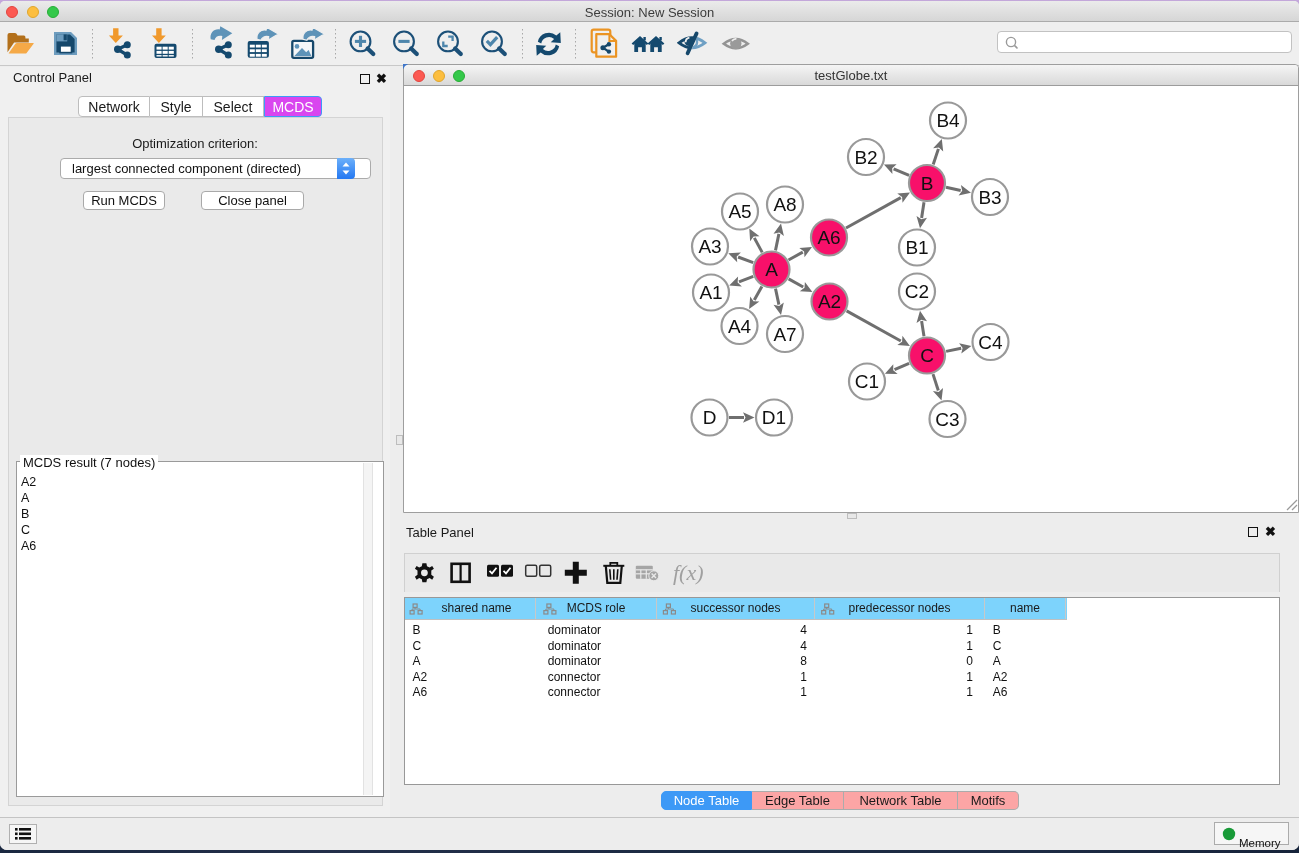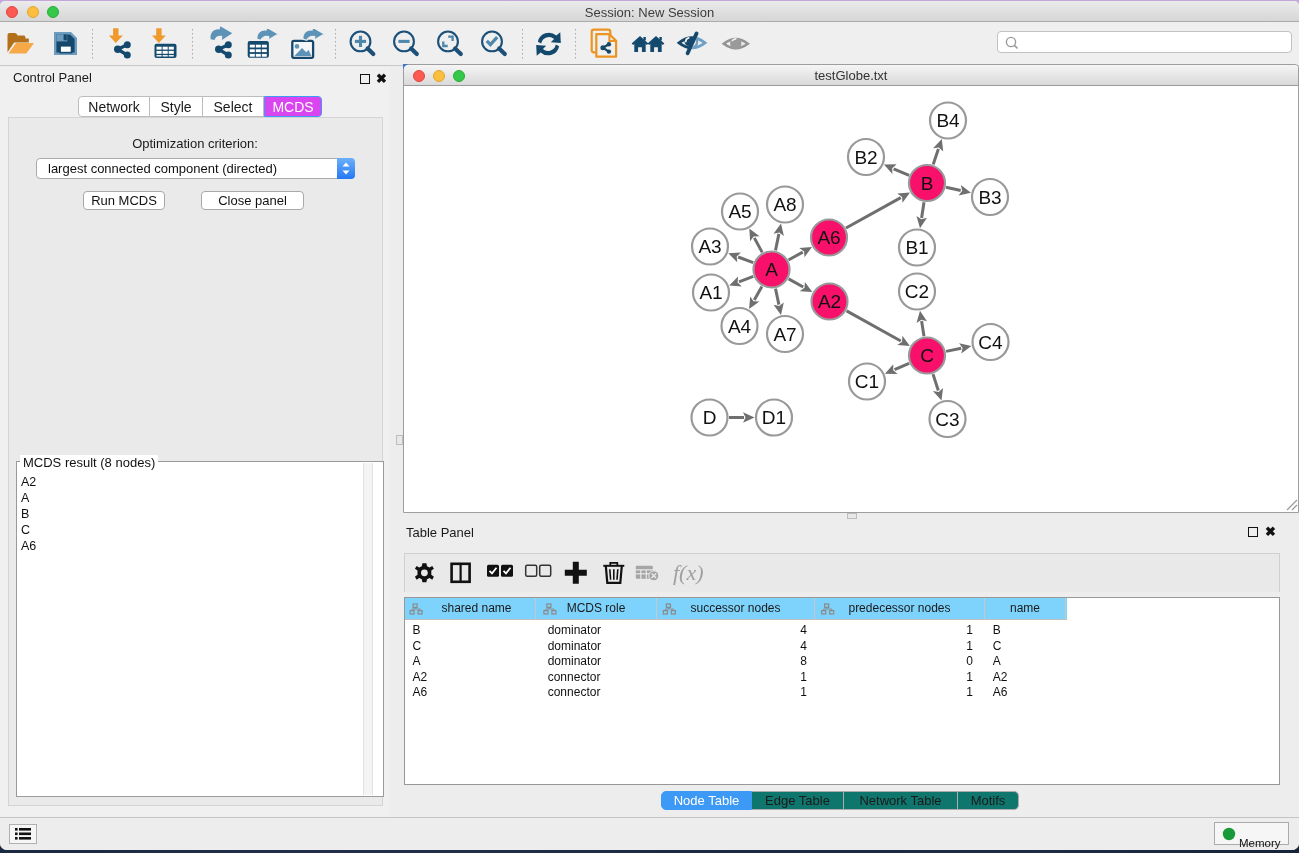--- a/index.html
+++ b/index.html
@@ -17,21 +17,21 @@
 #searchbox{left:997px;top:31px;width:295px;height:22px;background:#fff;border:1px solid #c2c2c2;border-radius:4px}
 #controlpanel{left:0;top:67px;width:390px;height:750px;background:#f0f0f0}
 #cp-title{left:13px;top:70px;font-size:13px;color:#1a1a1a}
 #cp-float{left:360px;top:74px;width:10px;height:10px;border:1.5px solid #111}
 #cp-close{left:376px;top:71px;font-size:13px;color:#111;font-weight:bold}
 #cp-content{left:8px;top:117px;width:375px;height:689px;background:#eaeaea;border:1px solid #d4d4d4}
 .tabrow{font-size:14px;color:#1a1a1a}
 .tab{position:absolute;top:0;height:21px;background:#fff;border:1px solid #bdbdbd;line-height:20px;text-align:center}
 .tabsel{background:#d946ef;color:#fff;border-color:#3e99f7}
 #opt-label{left:0;top:136px;width:390px;text-align:center;font-size:13px;color:#1a1a1a}
-#dropdown{left:36px;top:158px;width:311px;height:21px;background:#fff;border:1px solid #ababab;border-radius:4px;font-size:13px;color:#111;line-height:19px;padding-left:11px}
+#dropdown{left:60px;top:158px;width:311px;height:21px;background:#fff;border:1px solid #ababab;border-radius:4px;font-size:13px;color:#111;line-height:19px;padding-left:11px}
 #dd-btn{left:337px;top:158px;width:18px;height:21px;border-radius:0 4px 4px 0;background:linear-gradient(#6cb0fa,#2478f2)}
 .btn{position:absolute;top:191px;height:19px;background:#fff;border:1px solid #a9a9a9;border-radius:4px;font-size:13px;color:#111;text-align:center;line-height:17px}
 #groupbox{left:16px;top:461px;width:368px;height:336px;background:#fff;border:1px solid #9a9a9a}
 #grouplabel{left:20px;top:455px;background:#fff;padding:0 3px;font-size:13px;color:#111}
 #mcds-list{left:21px;top:474px;font-size:12.5px;color:#111;line-height:16px}
 #cp-scroll{left:363px;top:463px;width:10px;height:332px;background:#f4f4f4;border-left:1px solid #e2e2e2;border-right:1px solid #e2e2e2}
 #netwin{left:403px;top:64px;width:896px;height:449px;background:#fff;border:1px solid #9e9e9e;border-radius:4px 4px 0 0}
 #nw-titlebar{left:404px;top:65px;width:894px;height:21px;background:linear-gradient(#f5f5f5,#d9d9d9);border-bottom:1px solid #9c9c9c;border-radius:4px 4px 0 0}
 #nw-title{top:68px;left:404px;width:894px;text-align:center;font-size:13px;color:#333}
 #splitter-v{left:396px;top:435px;width:7px;height:10px;background:#e8e8e8;border:1px solid #bdbdbd}
@@ -39,21 +39,21 @@
 #tablepanel{left:392px;top:520px;width:896px;height:297px;background:#ededed}
 #tp-title{left:14px;top:5px;font-size:13px;color:#1a1a1a}
 #tp-float{left:856px;top:7px;width:10px;height:10px;border:1.5px solid #111}
 #tp-close{left:873px;top:4px;font-size:13px;color:#111;font-weight:bold}
 #tp-toolbar{left:12px;top:33px;width:876px;height:39px;background:#e9e9e9;border:1px solid #d0d0d0;border-bottom:none}
 #tp-table{left:12px;top:77px;width:876px;height:188px;background:#fff;border:1px solid #989898}
 #tp-header{left:0px;top:0px;width:662px;height:22px;background:#7dd3fc;border-bottom:1px solid #c0c0c0}
 .hcell{position:absolute;top:0;height:21px;border-right:1px solid #c8c8c8;font-size:12px;color:#1a1a1a;text-align:center;line-height:21px}
 .trow{position:absolute;font-size:12px;color:#111;height:16px;line-height:16px}
 .segbar{left:269px;top:271px;height:19px;font-size:13px}
-.seg{position:absolute;top:0;height:19px;background:#0f766e;border-top:1px solid #ababab;border-bottom:1px solid #ababab;border-right:1px solid #ababab;color:#1a1a1a;text-align:center;line-height:18px}
+.seg{position:absolute;top:0;height:19px;background:#fca5a5;border-top:1px solid #ababab;border-bottom:1px solid #ababab;border-right:1px solid #ababab;color:#1a1a1a;text-align:center;line-height:18px}
 #statusbar{left:0;top:817px;width:1299px;height:33px;background:#ededed;border-top:1px solid #c4c4c4;border-radius:0 0 7px 7px}
 #mem-btn{left:1214px;top:822px;width:75px;height:23px;background:#f6f6f6;border:1px solid #ababab;font-size:11.5px;color:#111}
 #list-btn{left:9px;top:824px;width:28px;height:20px;background:#f6f6f6;border:1px solid #b0b0b0}
 </style></head>
 <body>
 <div class="abs" id="desktop-top"></div>
 <div class="abs" id="appwin"></div>
 <div class="abs" id="titlebar">
  <div class="abs tl t1"></div>
     <div class="abs tl t2"></div>
@@ -247,21 +247,21 @@
 </div>
 <div class="abs" id="opt-label">Optimization criterion:</div>
 <div class="abs" id="dropdown">largest connected component (directed)</div>
 <div class="abs" id="dd-btn"><svg width="18" height="21">
       <path d="M 5.5,8.5 L 9,4.5 L 12.5,8.5 Z M 5.5,12.5 L 9,16.5 L 12.5,12.5 Z" fill="#fff"></path>
     </svg></div>
 <div class="abs btn" style="left:83px;width:82px">Run MCDS</div>
 <div class="abs btn" style="left:201px;width:103px">Close panel</div>
 <div class="abs" id="groupbox"></div>
 <div class="abs" id="cp-scroll"></div>
-<div class="abs" id="grouplabel">MCDS result (8 nodes)</div>
+<div class="abs" id="grouplabel">MCDS result (7 nodes)</div>
 <div class="abs" id="mcds-list">A2<br>A<br>B<br>C<br>A6</div>
 <div class="abs" id="netwin"></div>
 <svg class="abs" style="left:403px;top:64px" width="5" height="5">
     <path d="M 0,0 L 5,0 L 0,5 Z" fill="#3f76c9"></path>
   </svg>
 <div class="abs" id="nw-titlebar">
  <div class="abs tl t1" style="left:9px"></div>
  <div class="abs tl t2" style="left:29px"></div>
  <div class="abs tl t3" style="left:49px"></div>
 </div>

